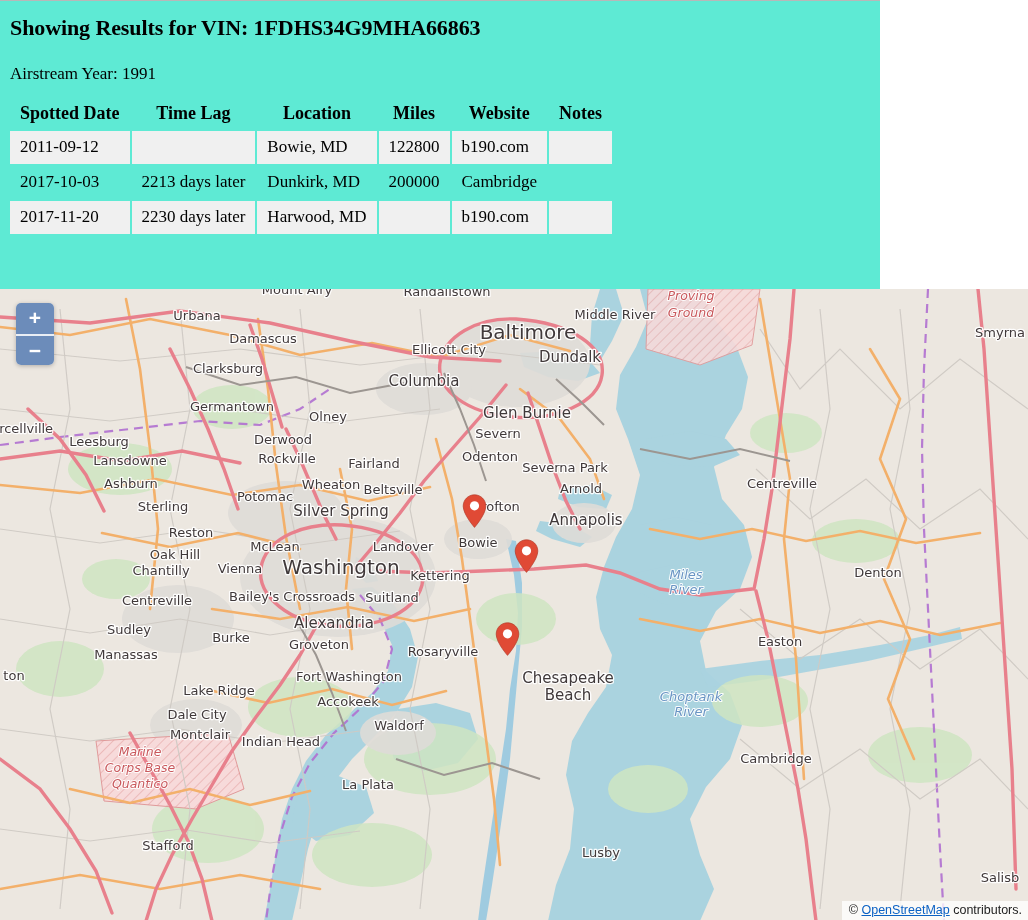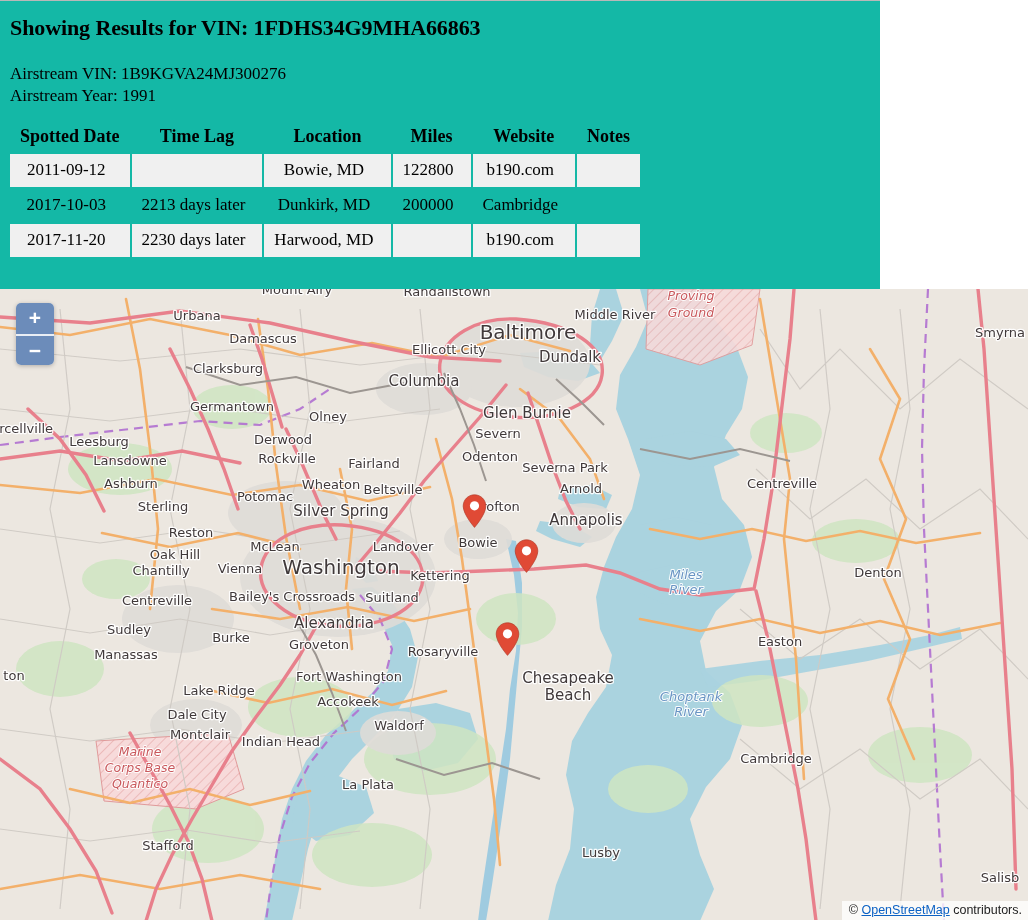--- a/index.html
+++ b/index.html
@@ -7,21 +7,21 @@
     margin: 0; padding: 0;
     width: 1028px; height: 920px;
     overflow: hidden;
     background: #ffffff;
     font-family: "Liberation Serif", "DejaVu Serif", serif;
   }
   #page {
     position: relative;
     width: 880px; height: 920px;
     border-top: 1px solid #b8b8b8;
-    background: #14b8a6;
+    background: #5eead4;
   }
   #content { padding: 0 8px; }
 
   h1#page-title {
     font-family: "Liberation Serif", "DejaVu Serif", serif;
     font-size: 22px;
     font-weight: bold;
     color: #000;
     margin: 14px 0 0 2px;
     letter-spacing: -0.1px;
@@ -46,23 +46,23 @@
   }
   table#spot-table th {
     font-weight: bold;
     font-size: 18px;
     padding: 3px 10px 5px 10px;
     text-align: center;
     white-space: nowrap;
     background: transparent;
   }
   table#spot-table td {
-    padding: 6px 17px 7px 10px;
+    padding: 6px 10px 7px 10px;
     white-space: nowrap;
-    text-align: center;
+    text-align: left;
     background: transparent;
   }
   table#spot-table tr.striped td { background: #f0f0f0; }
   td.num { text-align: right; }
 
   
   #map-wrap {
     position: absolute;
     left: 0; top: 288px;
     width: 1028px; height: 632px;
@@ -130,21 +130,20 @@
 </head>
 <body>
 
 <div id="page">
 
   <div id="content">
 
     <h1 id="page-title">Showing Results for VIN: 1FDHS34G9MHA66863</h1>
 
     <div id="meta-block">
-      <div>Airstream VIN: 1B9KGVA24MJ300276</div>
       <div>Airstream Year: 1991</div>
     </div>
 
     <table id="spot-table">
       <thead>
         <tr>
           <th>Spotted Date</th>
           <th>Time Lag</th>
           <th>Location</th>
           <th>Miles</th>

